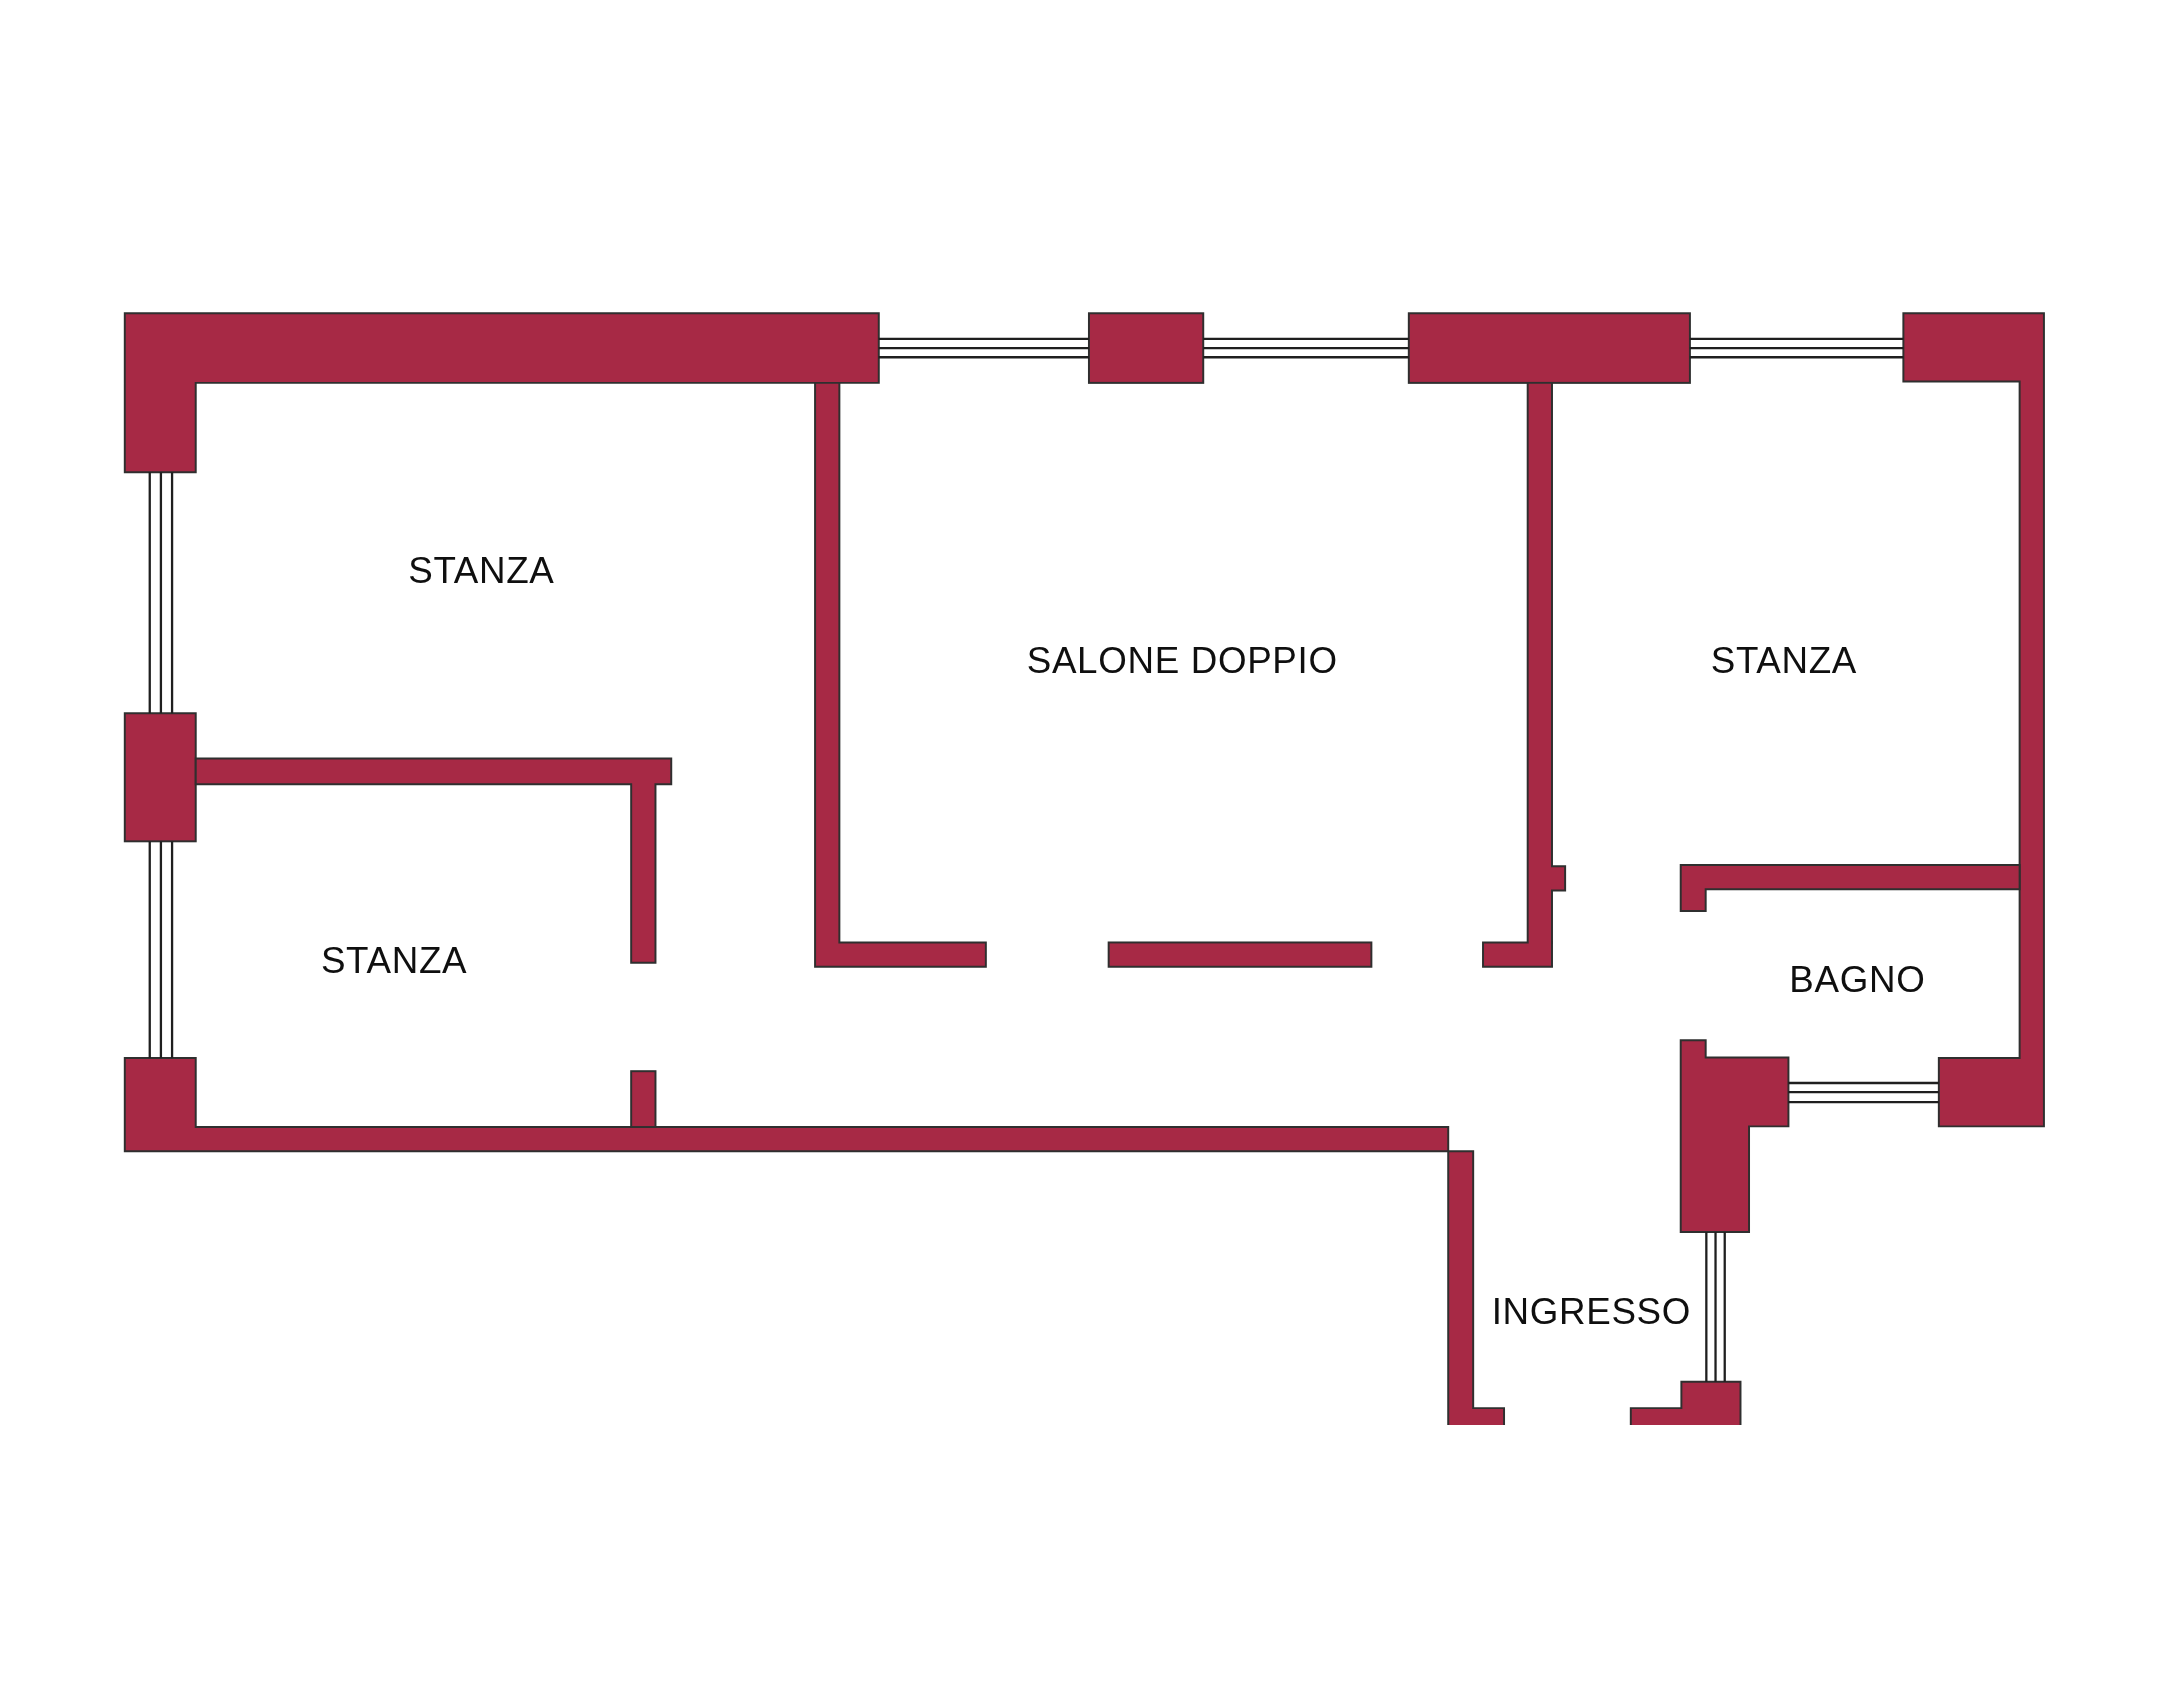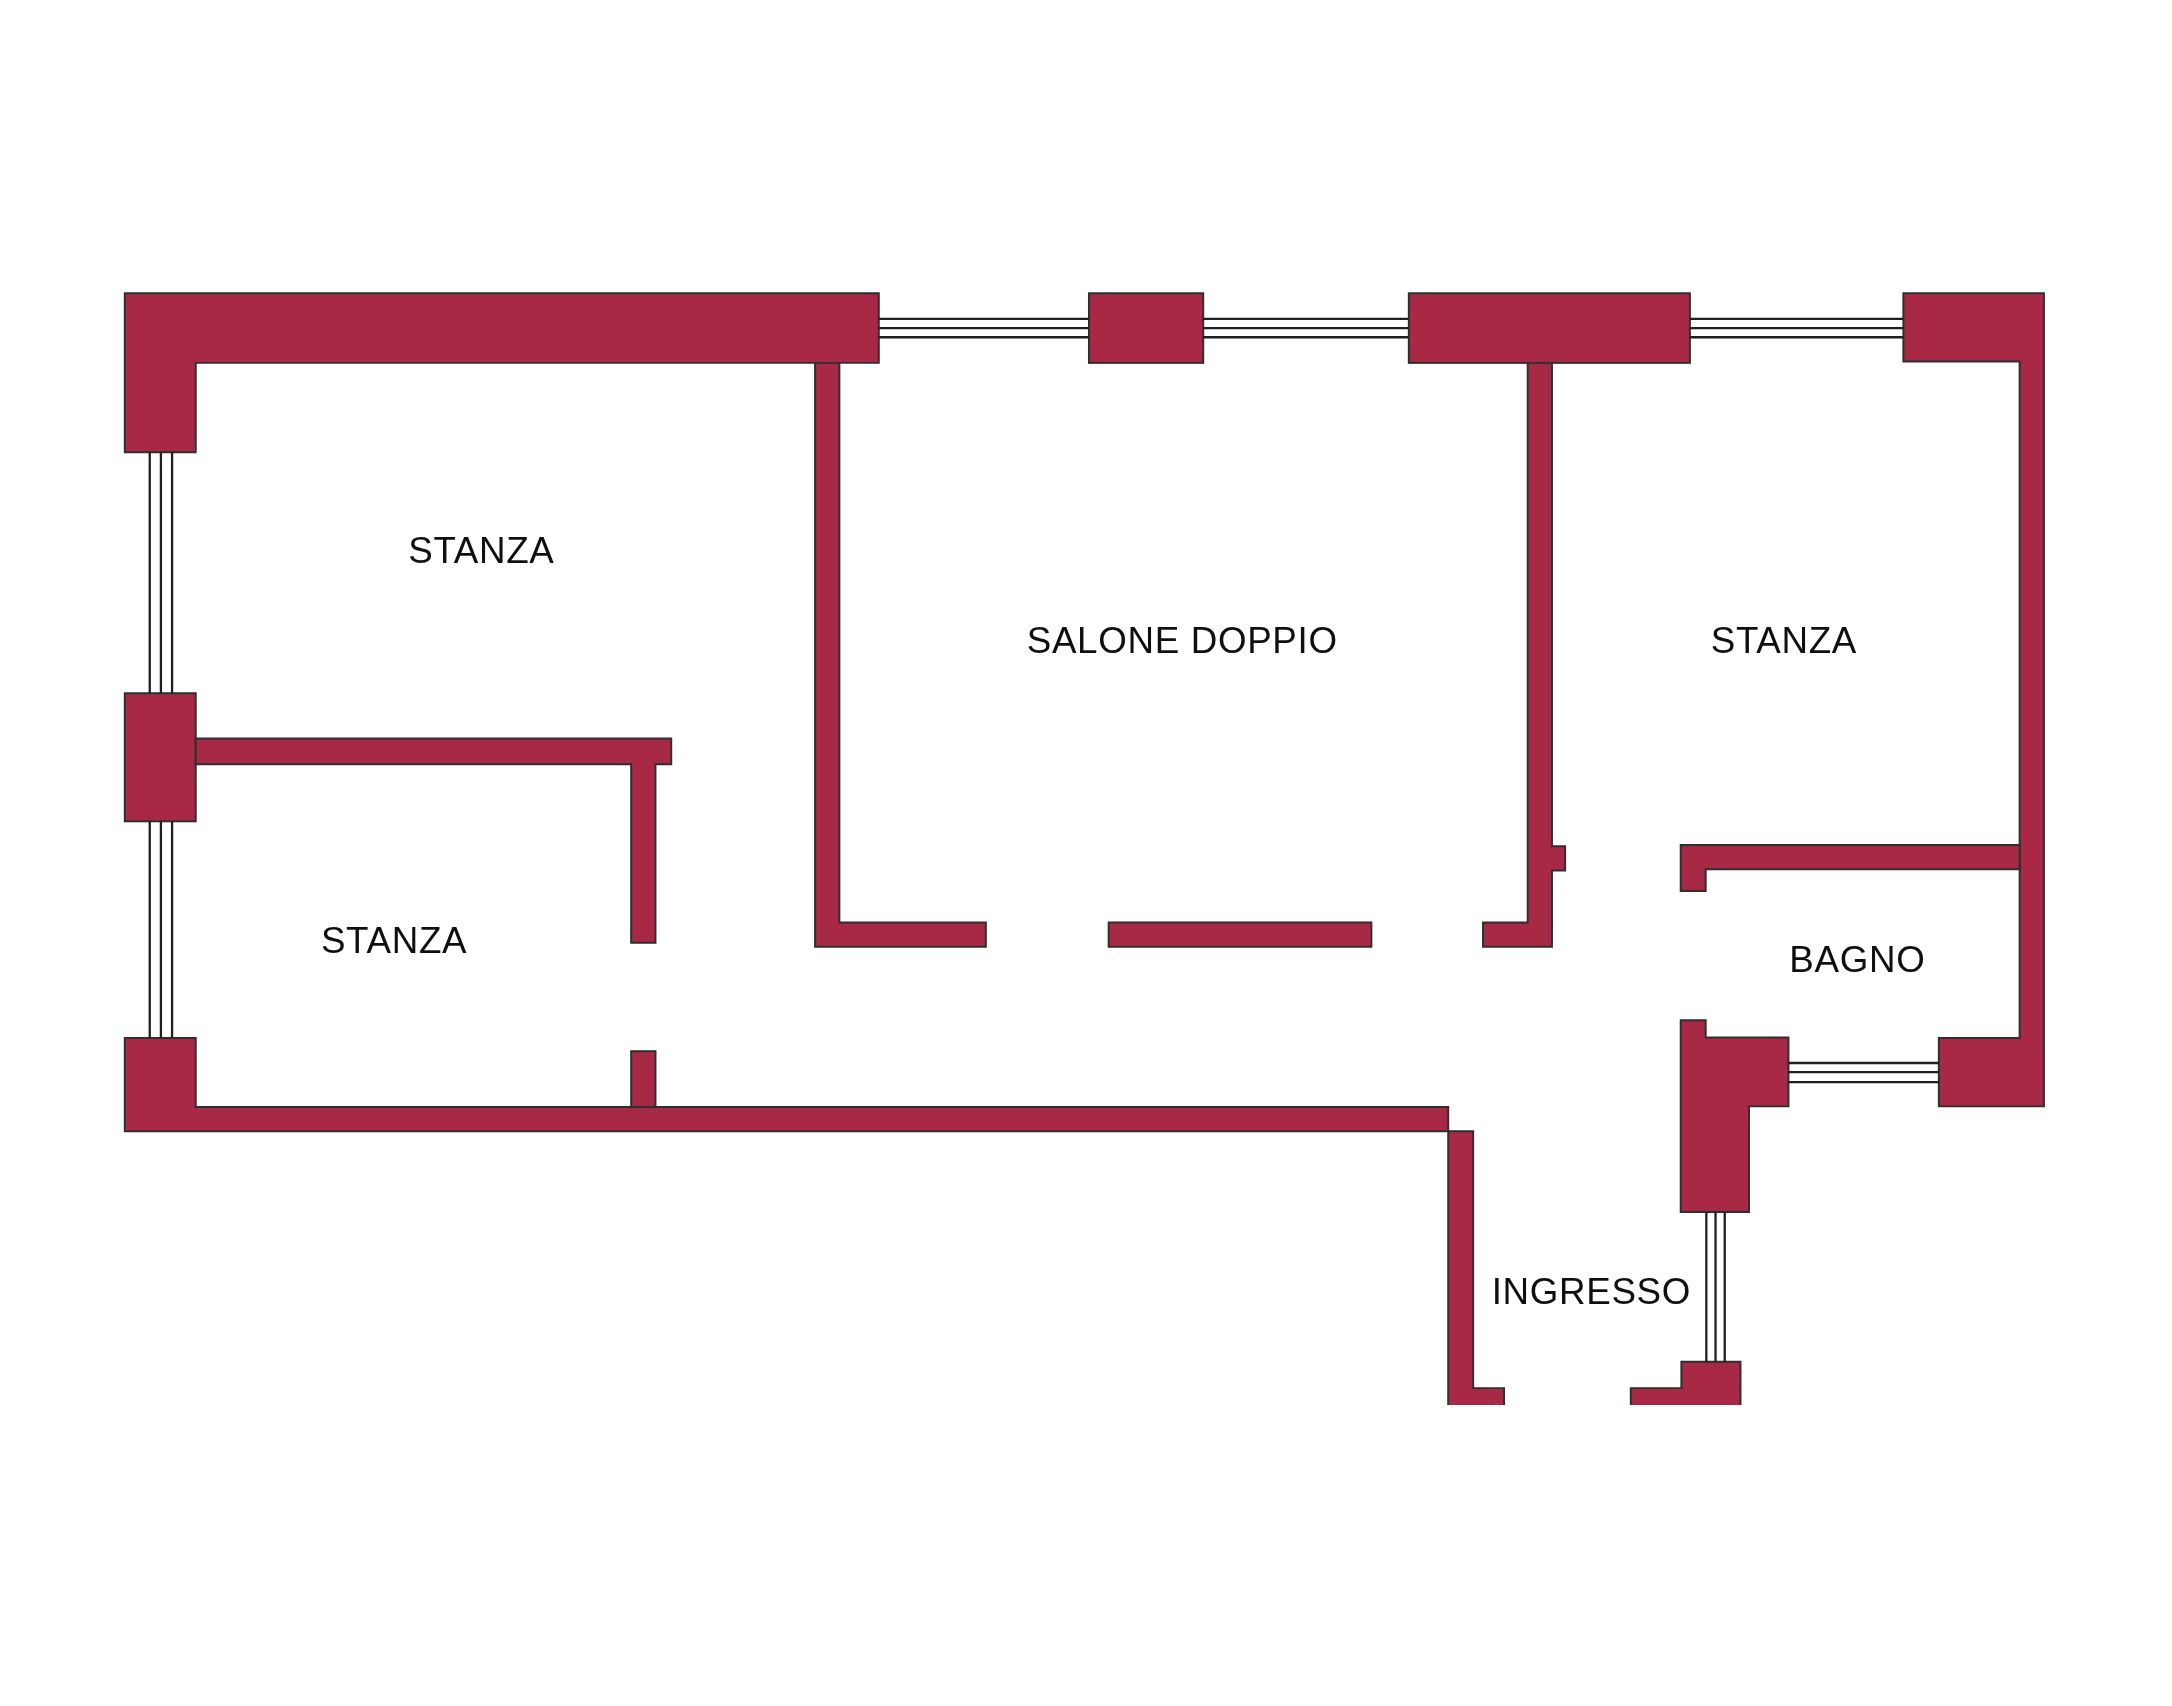--- a/index.html
+++ b/index.html
@@ -3,21 +3,21 @@
 <meta charset="utf-8">
 <style>
   :root{
     --wall-fill:#A72945;
     --wall-outline:#2F2F2F;
     --window-line:#1F1F1F;
     --label-text:#0F0F0F;
     --bg:#FFFFFF;
   }
   html,body{margin:0;padding:0;background:var(--bg);}
-  .canvas-wrap{width:2172px;height:1405px;background:var(--bg);position:relative;}
+  .canvas-wrap{width:2172px;height:1405px;background:var(--bg);position:relative;margin-top:20px;}
   svg.plan{display:block;width:2172px;height:1707px;}
   .wall{fill:var(--wall-fill);stroke:var(--wall-outline);stroke-width:3;}
   .winline{stroke:var(--window-line);stroke-width:3.5;fill:none;}
   .threshold{stroke:var(--window-line);stroke-width:3.5;}
   .room-label{
     font-family:"Liberation Sans","DejaVu Sans",sans-serif;
     font-size:56px;
     letter-spacing:1px;
     fill:var(--label-text);
     text-anchor:middle;

